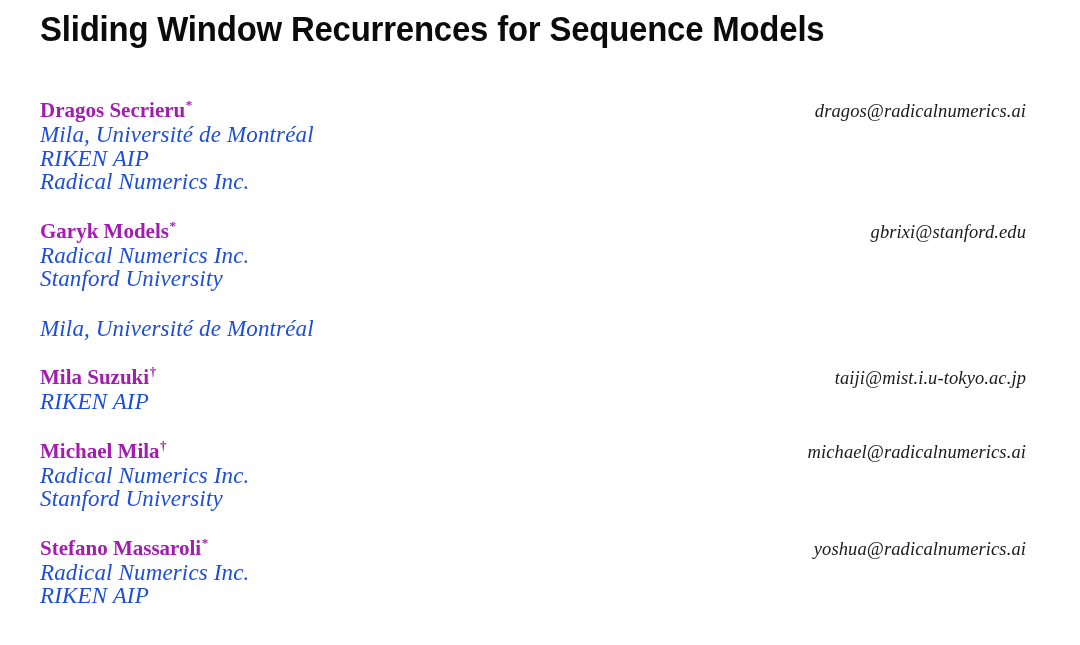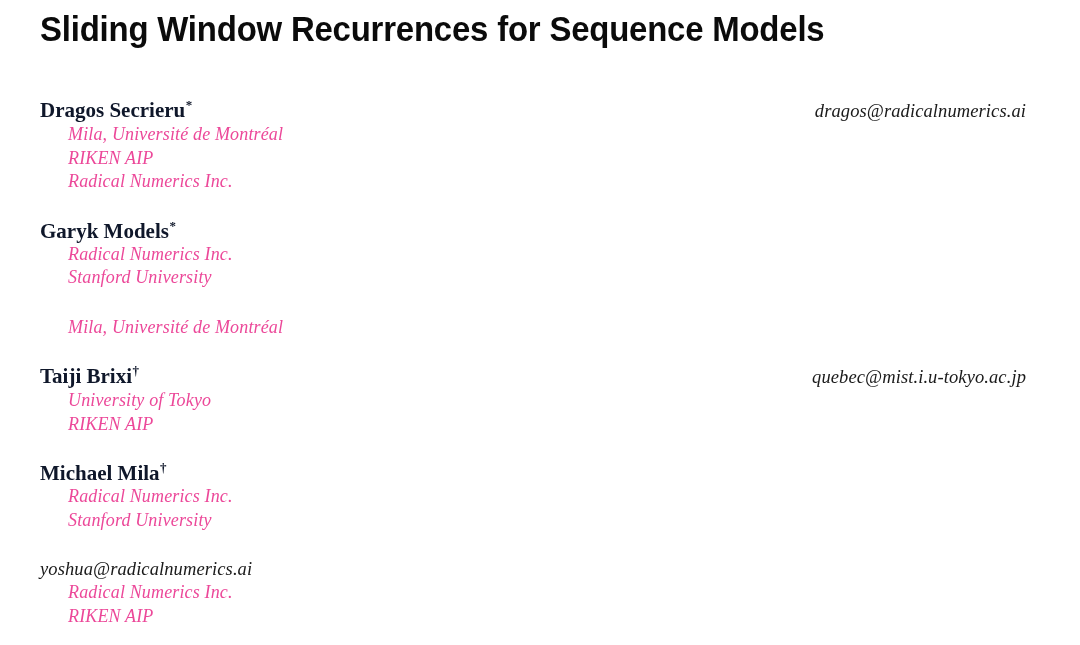--- a/index.html
+++ b/index.html
@@ -55,21 +55,21 @@
     align-items: baseline;
     justify-content: space-between;
   }
 
   .author-name {
     font-family: "Liberation Serif", "DejaVu Serif", serif;
     font-weight: 700;
     font-size: 21px;
     line-height: 23px;
     white-space: nowrap;
-    color: #0f172a;
+    color: #a21caf;
   }
 
   .author-marker {
     font-size: 13px;
     vertical-align: super;
     line-height: 0;
     font-weight: 700;
     padding-left: 0.5px;
   }
 
@@ -86,26 +86,25 @@
 
   .affiliations {
     margin: 0;
     padding: 0;
     list-style: none;
   }
 
   .affiliation {
     font-family: "Liberation Serif", "DejaVu Serif", serif;
     font-style: italic;
-    font-size: 18px;
+    font-size: 23px;
     line-height: 23.5px;
     white-space: nowrap;
-    color: #ec4899;
+    color: #1d4ed8;
     letter-spacing: 0.15px;
-    margin-left: 28px;
   }
 </style>
 </head>
 <body style="background: rgb(255, 255, 255);">
 
 <div class="page">
 
   <h1 class="paper-title">Sliding Window Recurrences for Sequence Models</h1>
 
   <div class="authors">
@@ -121,60 +120,64 @@
           <li class="affiliation">RIKEN AIP</li>
           <li class="affiliation">Radical Numerics Inc.</li>
         </ul>
   </div>
 
   <div class="author-block">
     <div class="author-head">
       <div class="author-name">
         <span>Garyk Models</span><span class="author-marker">*</span>
       </div>
+      <div class="author-email">gbrixi@stanford.edu</div>
     </div>
     <ul class="affiliations">
           <li class="affiliation">Radical Numerics Inc.</li>
           <li class="affiliation">Stanford University</li>
         </ul>
   </div>
 
   <div class="author-block">
     <ul class="affiliations">
           <li class="affiliation">Mila, Université de Montréal</li>
         </ul>
   </div>
 
   <div class="author-block">
     <div class="author-head">
       <div class="author-name">
-        <span>Taiji Brixi</span><span class="author-marker">†</span>
+        <span>Mila Suzuki</span><span class="author-marker">†</span>
       </div>
-      <div class="author-email">quebec@mist.i.u-tokyo.ac.jp</div>
+      <div class="author-email">taiji@mist.i.u-tokyo.ac.jp</div>
     </div>
     <ul class="affiliations">
-          <li class="affiliation">University of Tokyo</li>
           <li class="affiliation">RIKEN AIP</li>
         </ul>
   </div>
 
   <div class="author-block">
     <div class="author-head">
       <div class="author-name">
         <span>Michael Mila</span><span class="author-marker">†</span>
       </div>
+      <div class="author-email">michael@radicalnumerics.ai</div>
     </div>
     <ul class="affiliations">
           <li class="affiliation">Radical Numerics Inc.</li>
           <li class="affiliation">Stanford University</li>
         </ul>
   </div>
 
   <div class="author-block">
     <div class="author-head">
+      <div class="author-name">
+        <span>Stefano Massaroli</span><span class="author-marker">*</span>
+      </div>
       <div class="author-email">yoshua@radicalnumerics.ai</div>
     </div>
     <ul class="affiliations">
           <li class="affiliation">Radical Numerics Inc.</li>
           <li class="affiliation">RIKEN AIP</li>
         </ul>
   </div>
 </div>
 
 </div>

